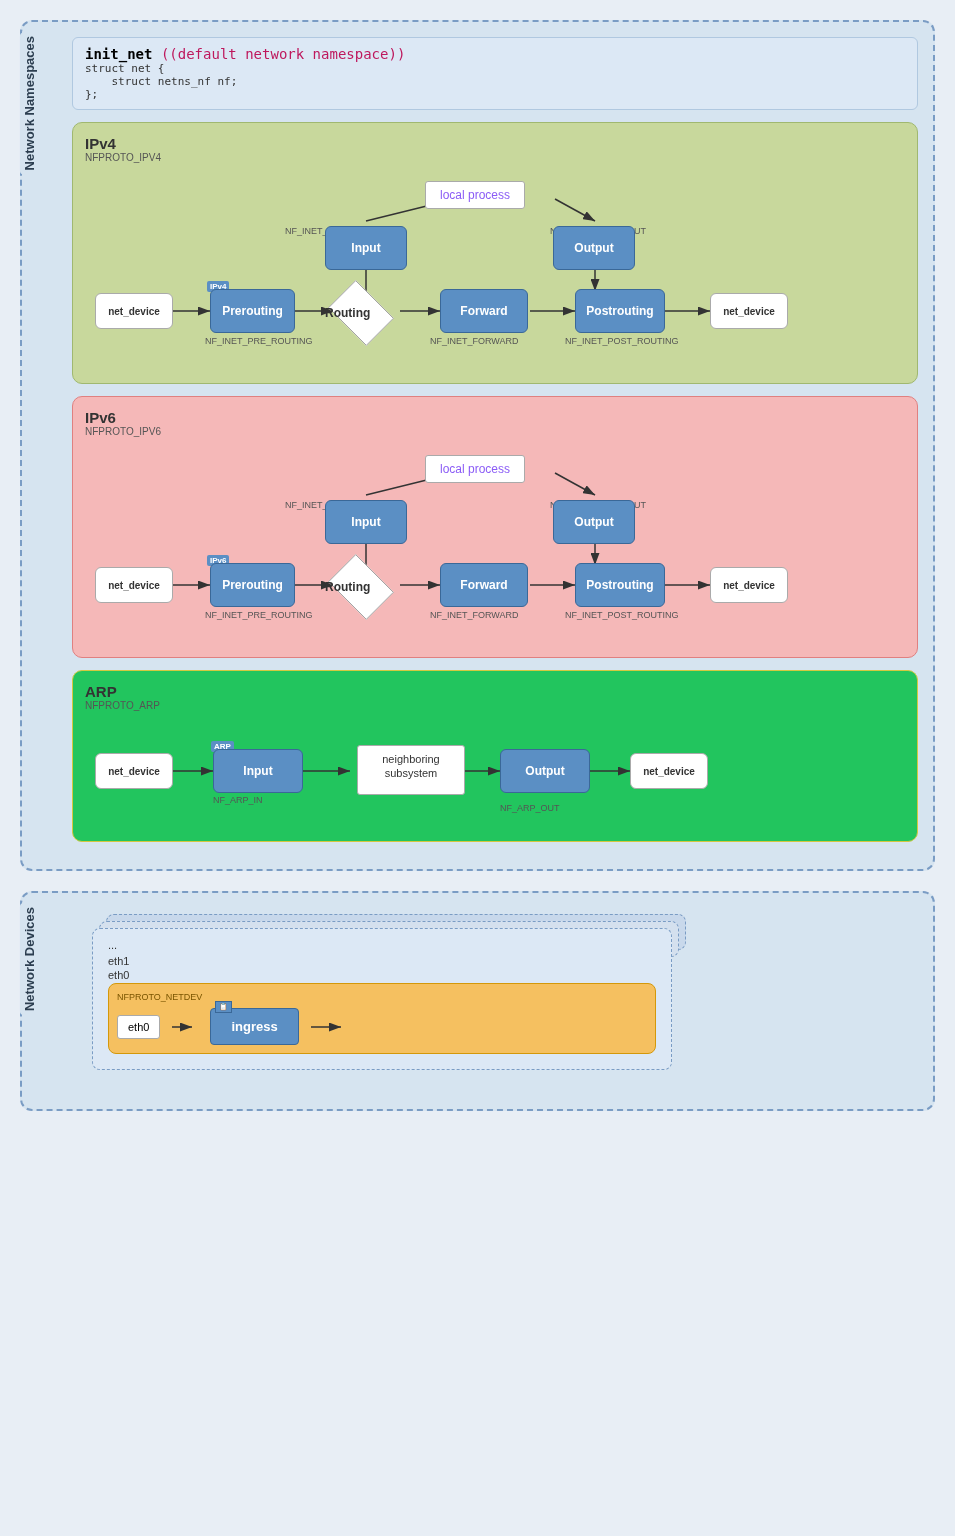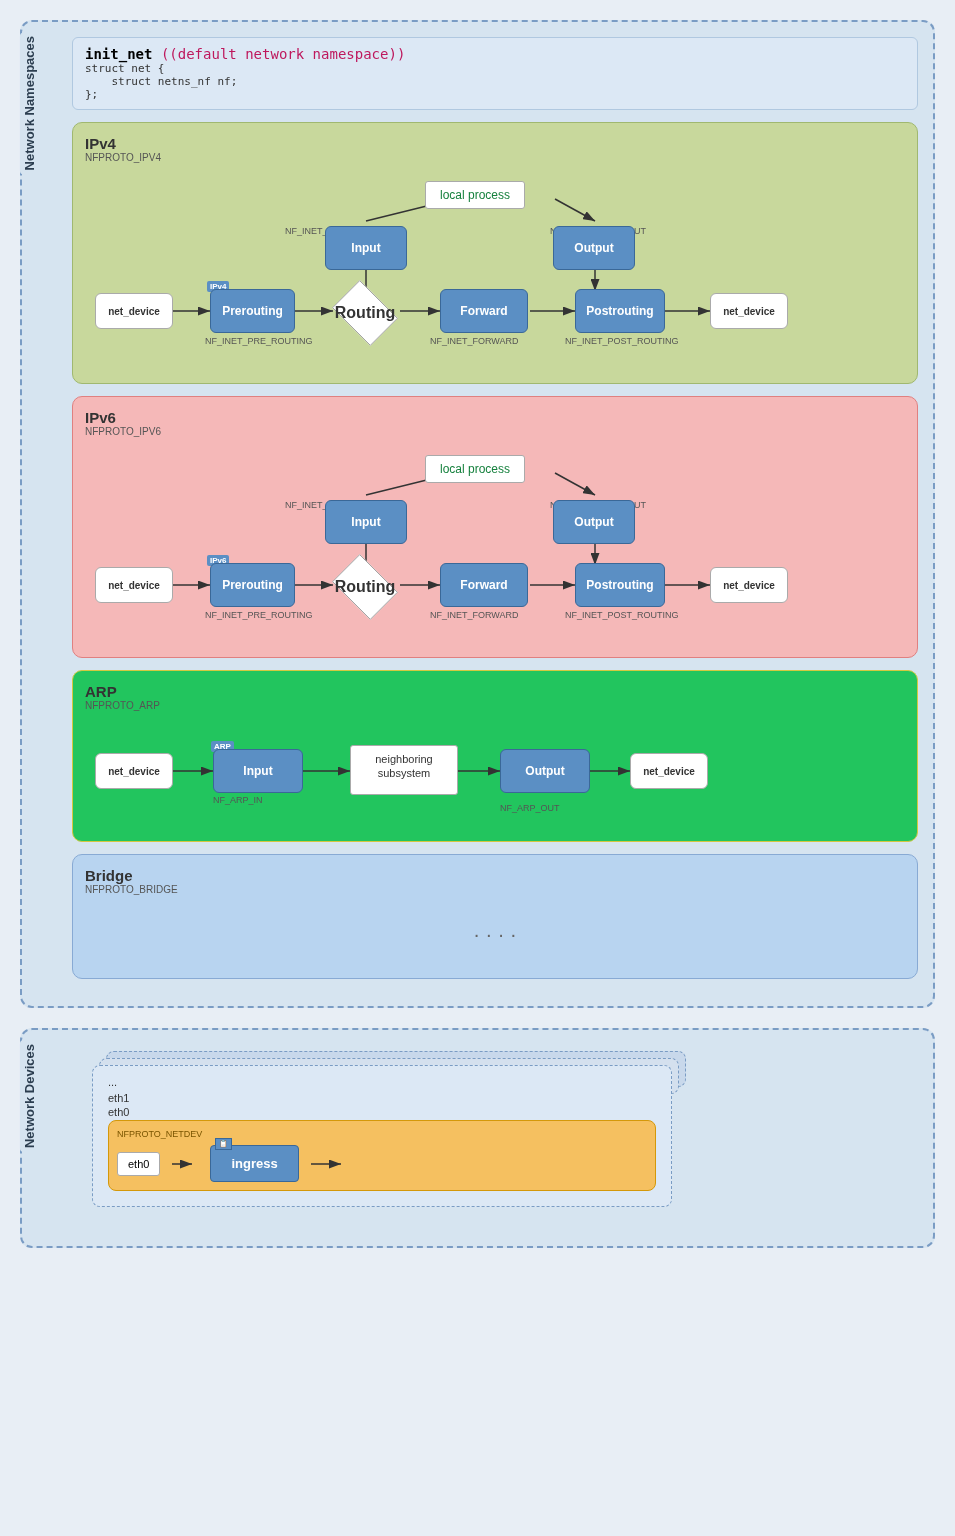--- a/index.html
+++ b/index.html
@@ -104,22 +104,21 @@
       border: 1.5px solid #aaa;
     }
 
     
     .diamond {
       position: absolute;
       width: 80px;
       height: 60px;
       display: flex;
       align-items: center;
-      justify-content: center;
-      font-size: 16px;
+      font-size: 12px;
       font-weight: bold;
       color: #333;
     }
     .diamond::before {
       content: '';
       position: absolute;
       width: 70px;
       height: 50px;
       background: white;
       border: 1.5px solid #888;
@@ -165,21 +164,21 @@
     }
 
     
     .local-process {
       position: absolute;
       background: white;
       border: 1.5px solid #aaa;
       border-radius: 3px;
       padding: 5px 10px;
       font-size: 12px;
-      color: #15803d;
+      color: #8b5cf6;
     }
 
     
     .neighbor-box {
       position: absolute;
       background: white;
       border: 1.5px solid #aaa;
       border-radius: 3px;
       padding: 6px 8px;
       font-size: 11px;
@@ -455,39 +454,34 @@
 
         <line x1="505" y1="52" x2="545" y2="52" stroke="#333" stroke-width="1.5" marker-end="url(#ah3)"></line>
       </svg>
 
       <div class="ipv-badge" style="left:126px;top:22px;">ARP</div>
 
       <div class="box plain" style="left:10px;top:34px;width:78px;height:36px;font-size:10px;">net_device</div>
 
       <div class="box" style="left:128px;top:30px;width:90px;height:44px;">Input</div>
 
-      <div class="neighbor-box" style="left:265px;top:26px;width:108px;height:50px;">
+      <div class="neighbor-box" style="left:272px;top:26px;width:108px;height:50px;">
         <span>neighboring
 subsystem</span>
       </div>
 
       <div class="box" style="left:415px;top:30px;width:90px;height:44px;">Output</div>
 
       <div class="box plain" style="left:545px;top:34px;width:78px;height:36px;font-size:10px;">net_device</div>
 
       <div class="label-below" style="left:128px;top:76px;">NF_ARP_IN</div>
       <div class="label-below" style="left:415px;top:84px;">NF_ARP_OUT</div>
     </div>
   </div>
 
-  <div class="protocol-section bridge">
-    <div class="protocol-title">Bridge</div>
-    <div class="protocol-subtitle">NFPROTO_BRIDGE</div>
-    <div class="dots">· · · ·</div>
-  </div>
 
 </div>
 
 <div class="network-devices-outer">
   <div class="network-devices-label">Network
 Devices</div>
 
   <div class="net-device-stack" style="margin-top:20px;margin-left:20px;max-width:580px;">
 
     <div class="net-device-card back2">

